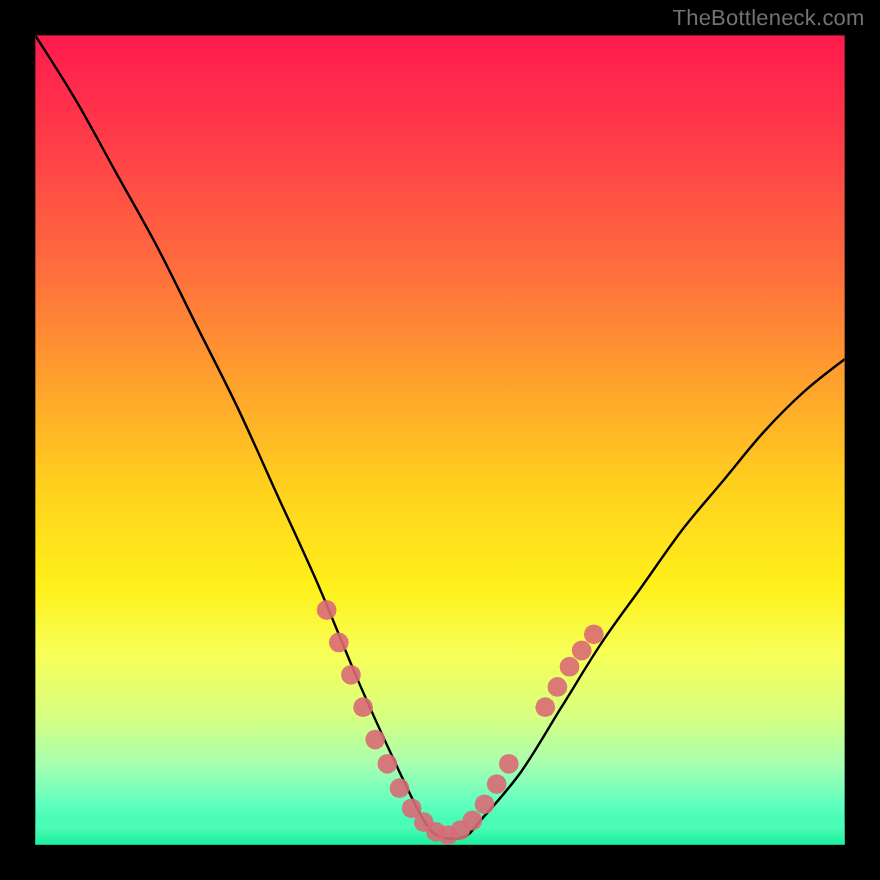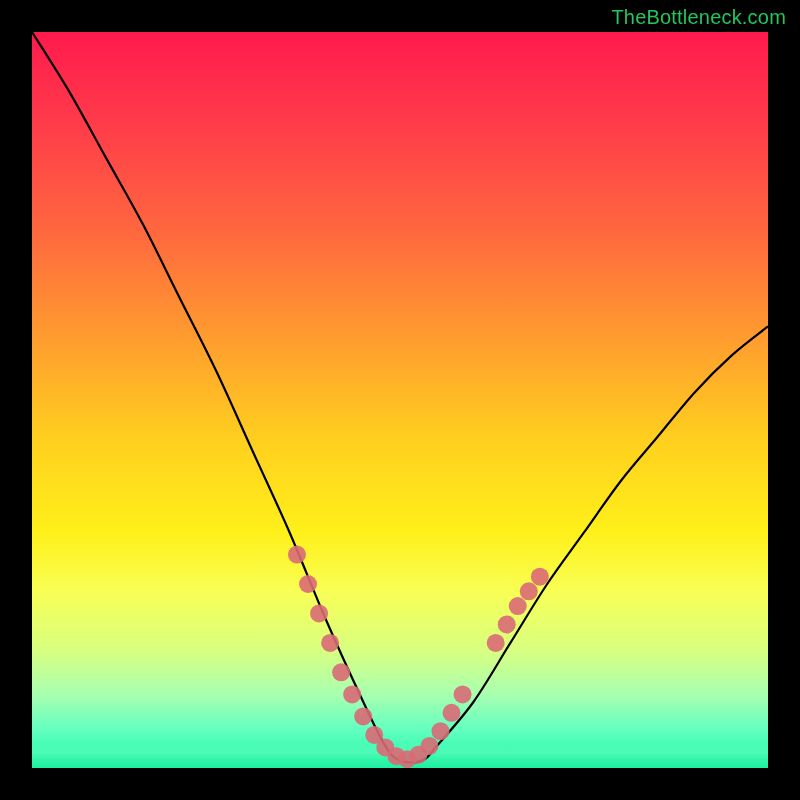--- a/index.html
+++ b/index.html
@@ -59,21 +59,21 @@
     pointer-events: none;
   }
   svg.curve {
     position: absolute;
     inset: 0;
   }
   .watermark {
     position: absolute;
     top: 6px;
     right: 14px;
-    color: #22c55e;
+    color: #737373;
     font-size: 20px;
     font-weight: 500;
     letter-spacing: 0.2px;
     user-select: none;
     text-align: center;
   }
 </style>
 </head>
 <body>
 

